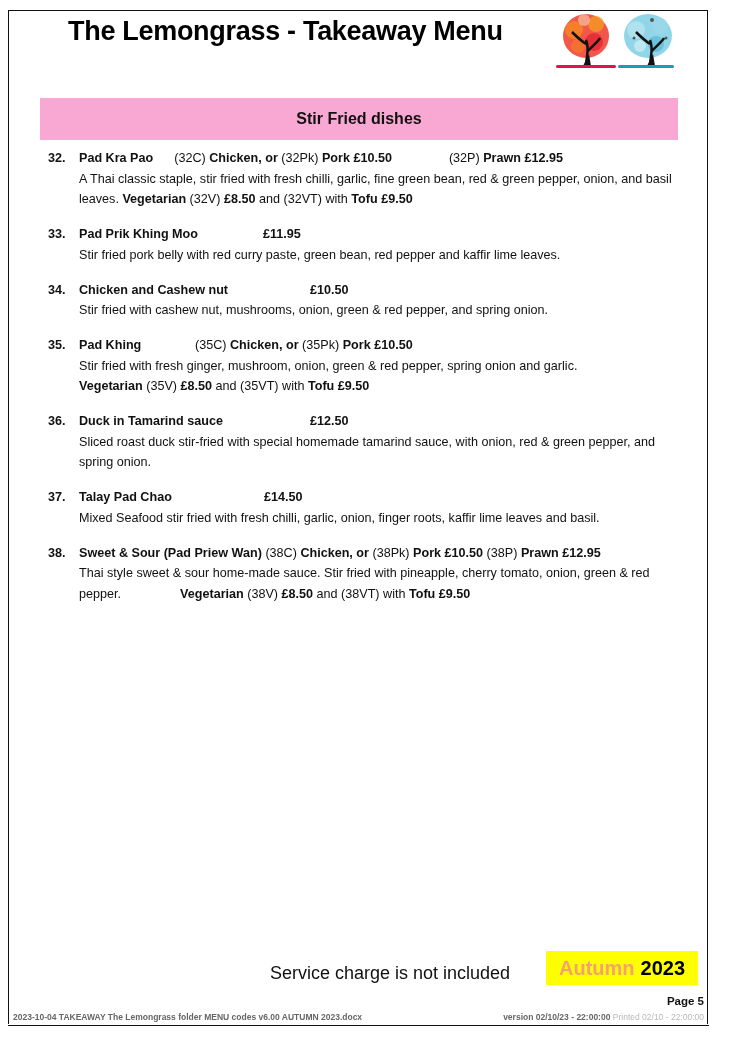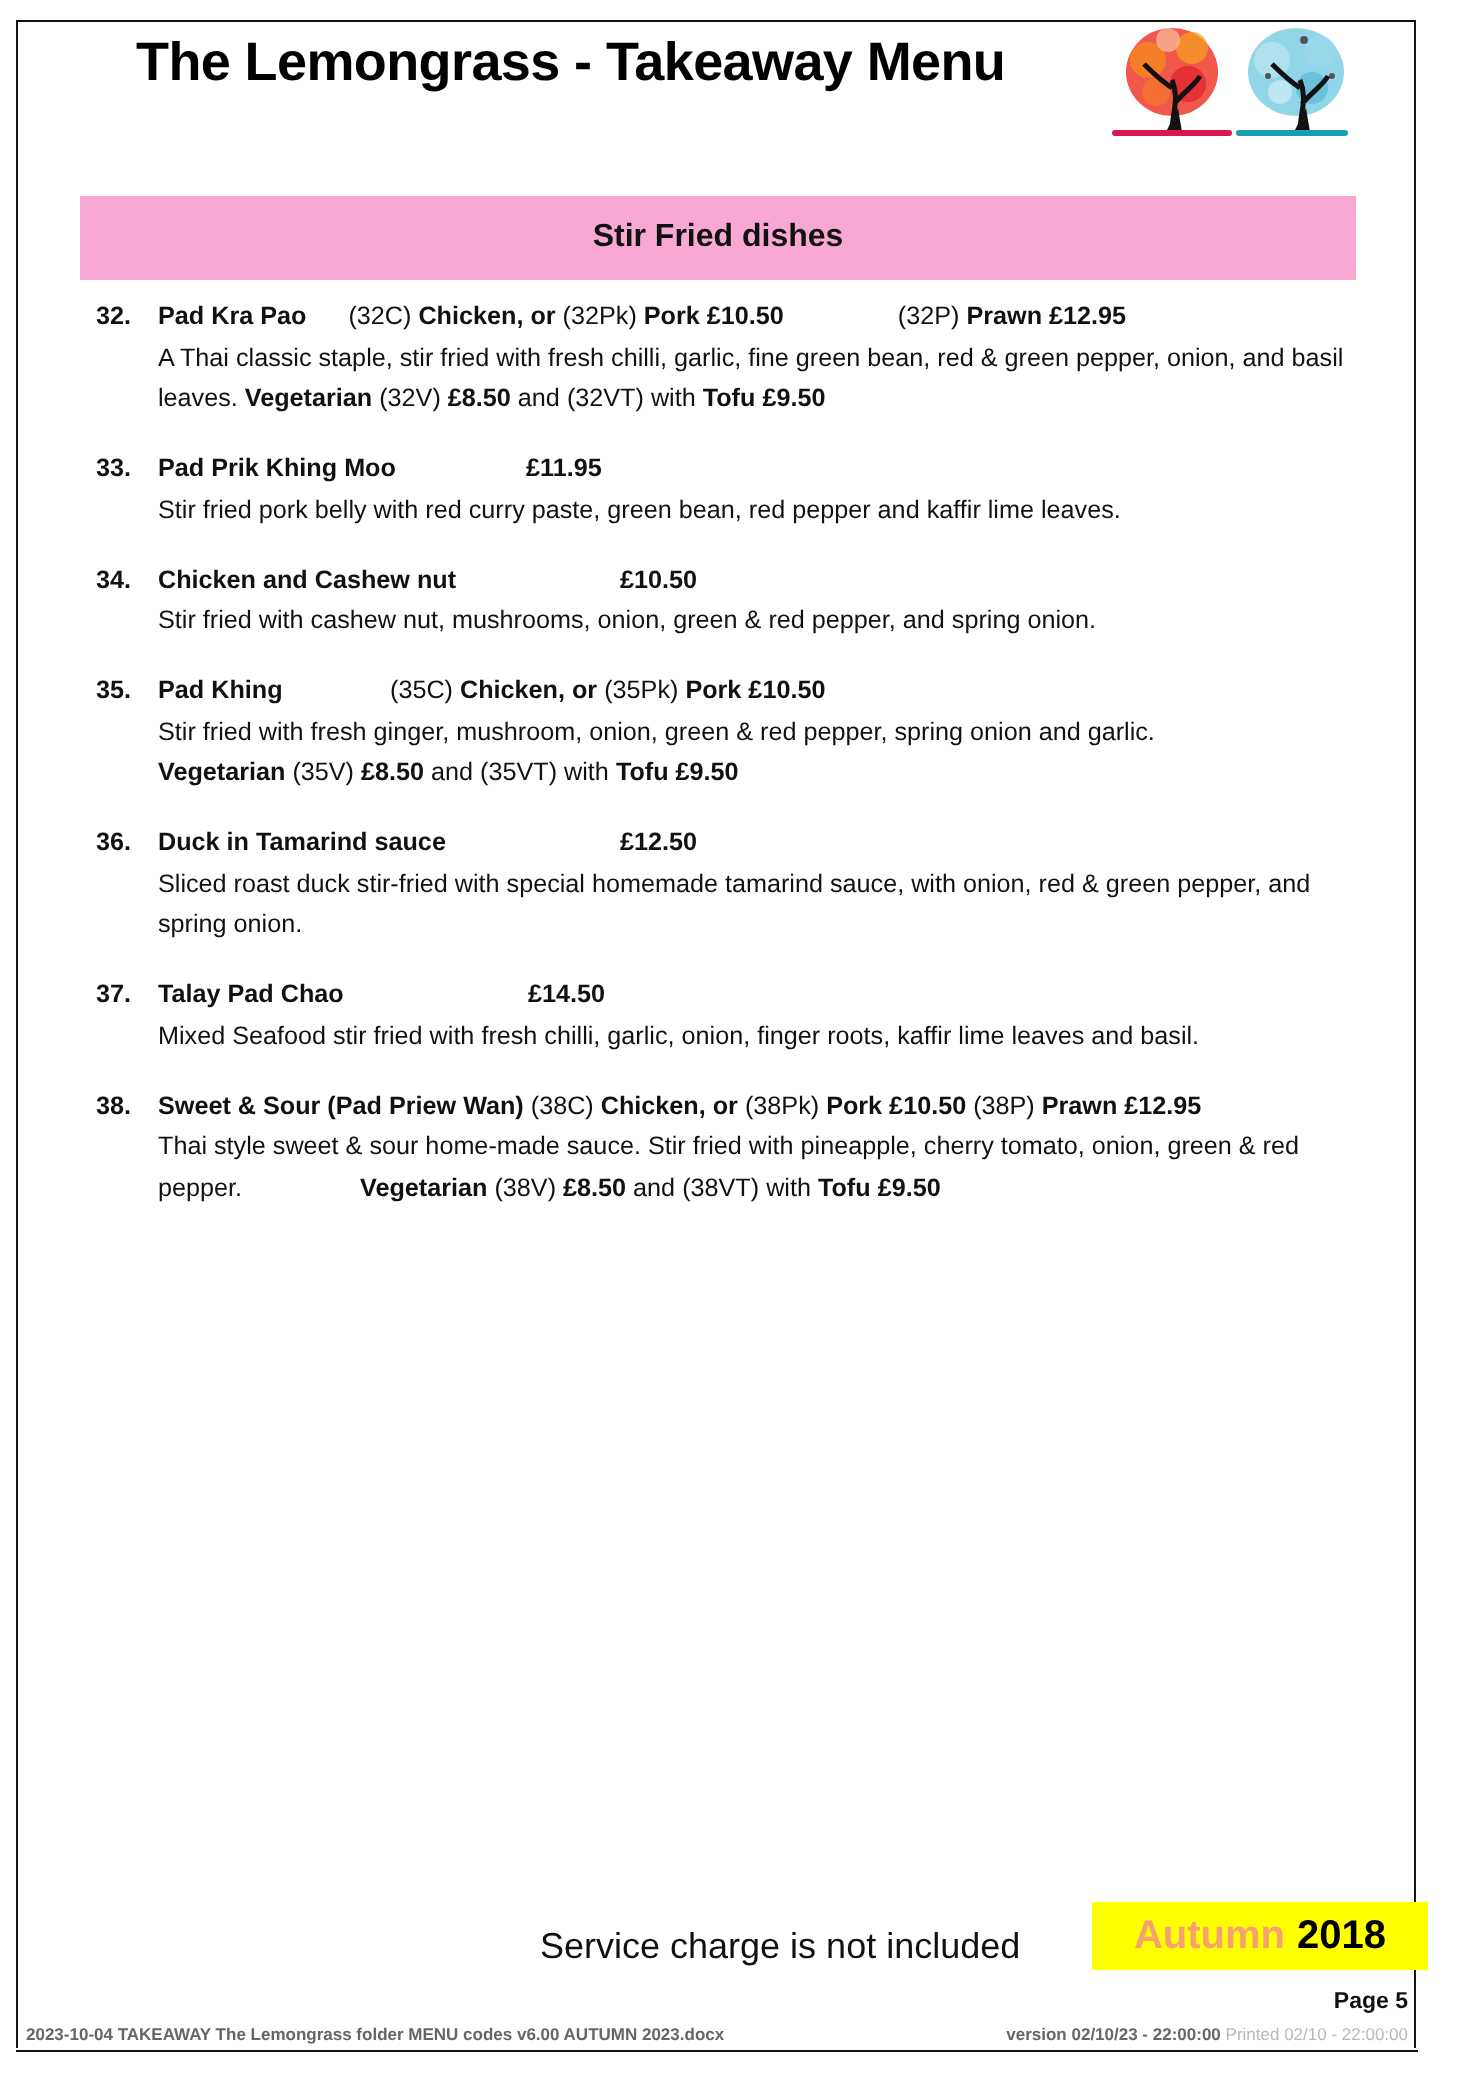--- a/index.html
+++ b/index.html
@@ -15,21 +15,21 @@
   .section-bar { position: absolute; left: 40px; top: 98px; width: 638px; height: 42px;
                  background: #f9a8d4; display: flex; align-items: center; justify-content: center; }
   .section-bar span { font-size: 16px; font-weight: bold; color: #111; }
   .menu { position: absolute; left: 48px; top: 148px; width: 640px; font-size: 12.6px; line-height: 20.5px; }
   .item { position: relative; padding-left: 31px; margin-bottom: 14.5px; }
   .item-num { position: absolute; left: 0; top: 0; font-weight: bold; }
   .item-head { white-space: nowrap; }
   .b { font-weight: bold; }
   .gap { display: inline-block; }
   .service { position: absolute; left: 270px; top: 963px; font-size: 18px; color: #111; }
-  .season { position: absolute; left: 546px; top: 951px; width: 168px; height: 34px; background: #ffff00;
+  .season { position: absolute; left: 546px; top: 951px; width: 152px; height: 34px; background: #ffff00;
             display: flex; align-items: center; justify-content: center; font-size: 20px; font-weight: bold; }
   .season .s1 { color: #f7a070; margin-right: 6px; }
   .season .s2 { color: #000; }
   .page-num { position: absolute; right: 27px; top: 995px; font-size: 11.5px; font-weight: bold; color: #111; }
   .footer-file { position: absolute; left: 13px; top: 1012px; font-size: 8.5px; color: #666; font-weight: bold; }
   .footer-ver { position: absolute; right: 27px; top: 1012px; font-size: 8.5px; color: #666; font-weight: bold; }
   .footer-ver .printed { color: #b8b8b8; font-weight: normal; }
 </style>
 </head>
 <body>
@@ -165,21 +165,21 @@
       <span class="b">£9.50</span>
     </div>
   </div>
 
 </div>
 
 <div class="service">Service charge is not included</div>
 
 <div class="season">
   <span class="s1">Autumn</span>
-  <span class="s2">2018</span>
+  <span class="s2">2023</span>
 </div>
 
 <div class="page-num">Page 5</div>
 <div class="footer-file">2023-10-04 TAKEAWAY The Lemongrass folder MENU codes v6.00 AUTUMN 2023.docx</div>
 <div class="footer-ver">
   <span>version 02/10/23 - 22:00:00</span>
   <span class="printed">Printed 02/10 - 22:00:00</span>
 </div>
 
 </body></html>

